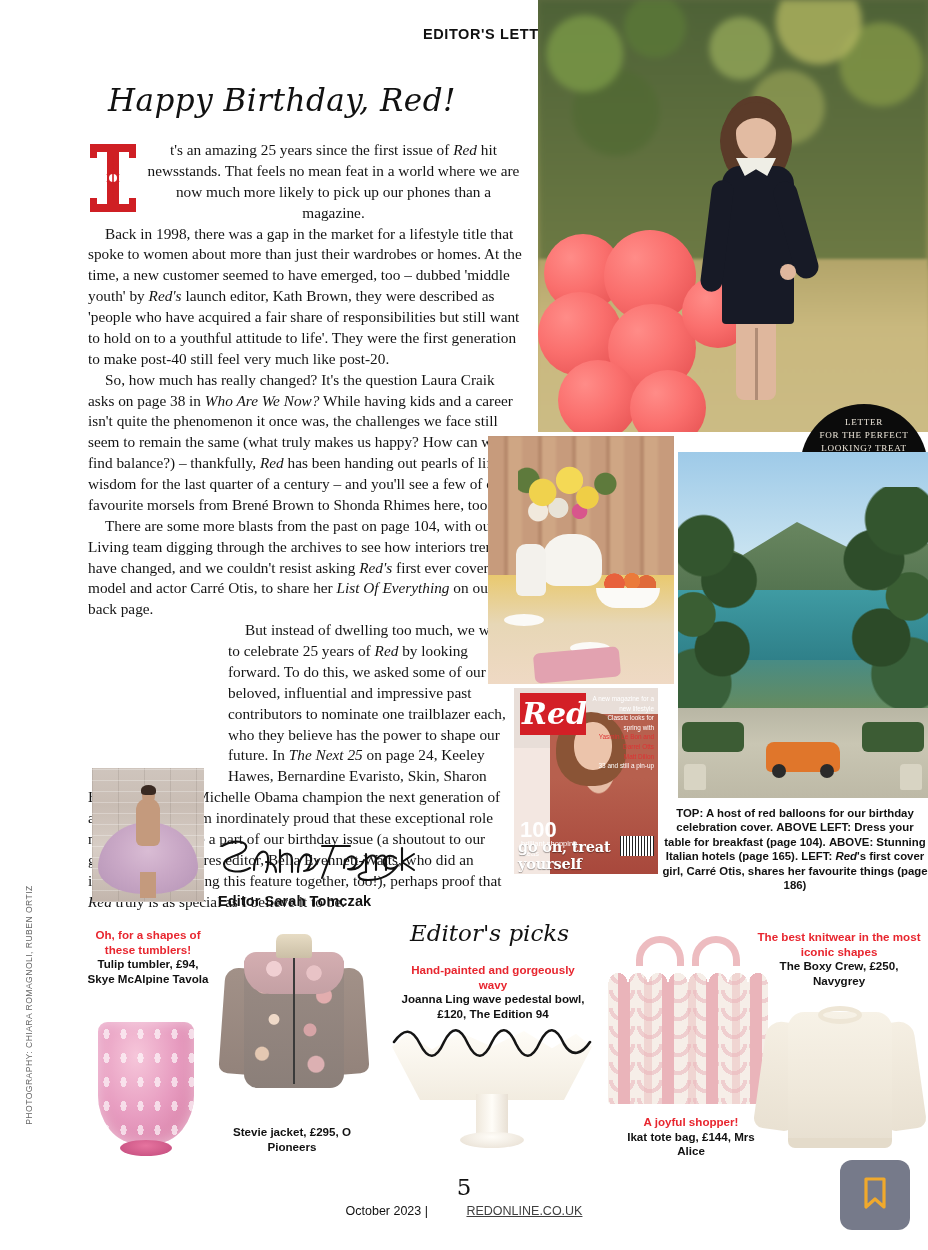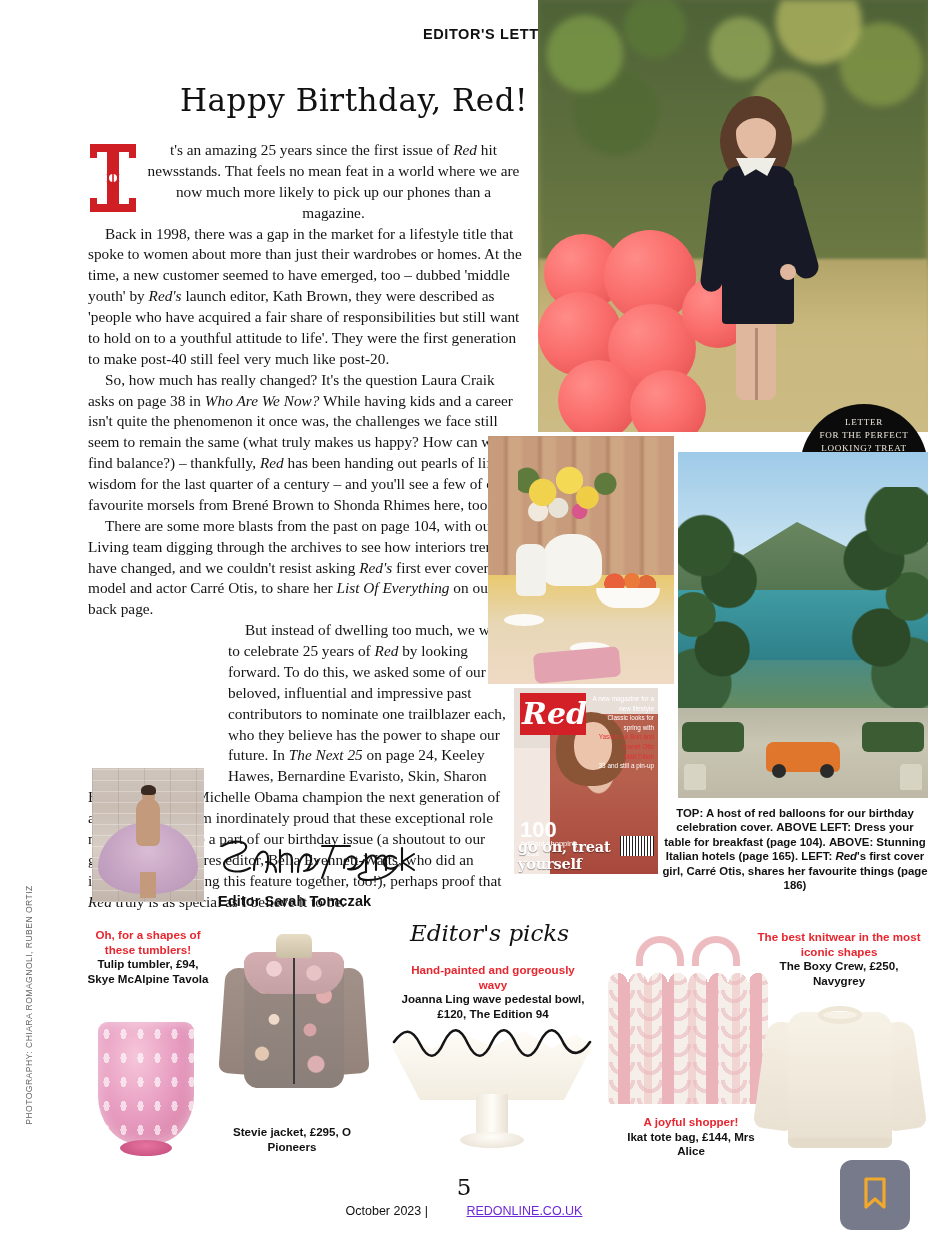--- a/index.html
+++ b/index.html
@@ -17,23 +17,22 @@
     position: absolute; left: 0; top: 26px; width: 520px;
     text-align: right;
     font-family: "Liberation Sans", sans-serif;
     font-weight: bold; font-size: 14.5px; letter-spacing: 0.6px;
     color: #111;
     margin-left: 40px;
   }
   .headline {
     position: absolute; left: 108px; top: 82px; width: 420px;
     font-family: "DejaVu Serif", serif;
-    font-size: 31px; color: #111;
+    font-style: italic; font-size: 31px; color: #111;
     letter-spacing: 0.5px;
-    text-align: right;
   }
 
   
   .article {
     position: absolute; left: 88px; top: 140px; width: 436px;
     font-size: 15.3px; line-height: 1.365; color: #141414;
     text-align: left;
   }
   .article p { text-indent: 17px; }
   .article p.first { text-indent: 0; text-align: center; }
@@ -519,21 +518,21 @@
 
   
   .folio-num {
     position:absolute; left:0; right:0; top:1174px; text-align:center;
     font-family:"DejaVu Serif", serif; font-size:23px; color:#111;
   }
   .folio-line {
     position:absolute; left:0; right:0; top:1204px; text-align:center;
     font-family:"Liberation Sans", sans-serif; font-size:12.5px; color:#111;
   }
-  .folio-line .url { color:#6d28d9; text-decoration: underline; margin-left: 35px; }
+  .folio-line .url { color:#404040; text-decoration: underline; margin-left: 35px; }
 
   
   .bookmark-btn {
     position:absolute; left:840px; top:1160px; width:70px; height:70px;
     background:#767a8a; border-radius:12px;
     display:flex; align-items:center; justify-content:center;
     cursor:pointer;
   }
 </style>
 </head>

